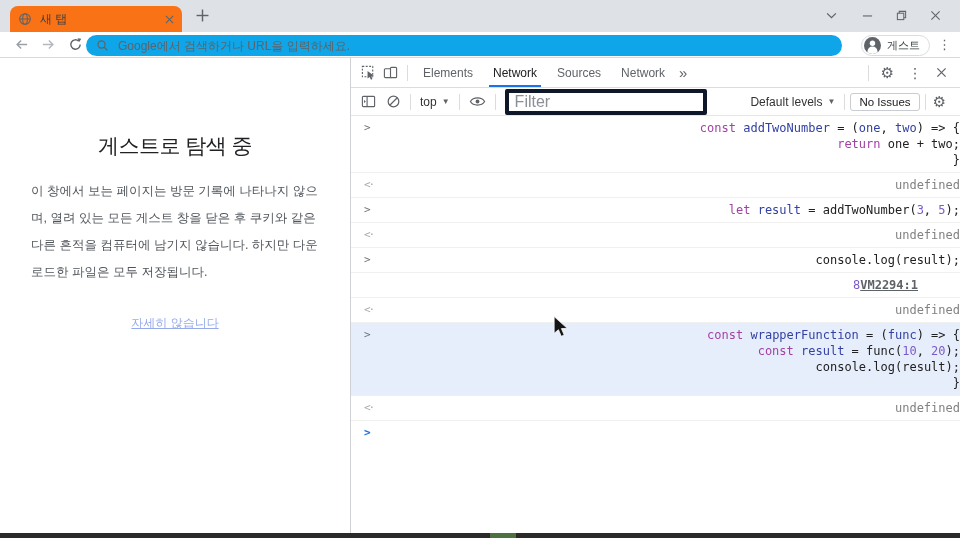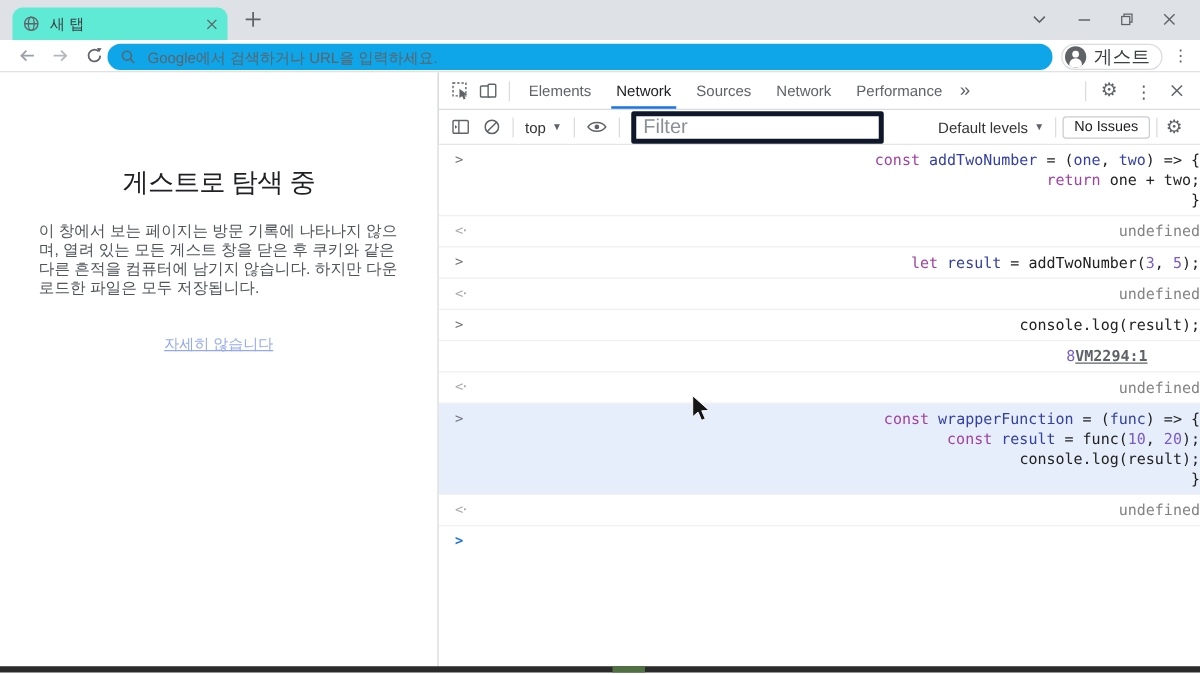--- a/index.html
+++ b/index.html
@@ -1,43 +1,43 @@
 <!DOCTYPE html>
 <html style="--accent: #1a73e8; --kw: #a142a3; --id: #3341a2; --num: #7a5bc7; --plain: #212121; --hlbg: #e7eefb; --linklight: #96aaeb;"><head>
 <meta charset="utf-8">
 <style>
   html,body{margin:0;padding:0;background:#fff;}
   #app{position:relative;width:960px;height:540px;overflow:hidden;
        font-family:"Liberation Sans",sans-serif;color:#202124;background:#fff;}
 
   
   .tabstrip{position:absolute;left:0;top:0;width:960px;height:32px;background:#dee1e6;}
-  .tab{position:absolute;left:10px;top:6px;width:172px;height:26px;background:#5eead4;
+  .tab{position:absolute;left:10px;top:6px;width:172px;height:26px;background:#f97316;
        border-radius:8px 8px 0 0;display:flex;align-items:center;padding:0 8px;box-sizing:border-box;}
   .tab .title{font-size:12px;color:#3c4043;margin-left:8px;flex:1;white-space:nowrap;overflow:hidden;}
   .iconbtn{display:inline-flex;align-items:center;justify-content:center;background:none;border:none;padding:0;cursor:default;}
   .winctl{position:absolute;top:0;height:30px;width:34px;display:flex;align-items:center;justify-content:center;}
 
   
   .navbar{position:absolute;left:0;top:32px;width:960px;height:26px;background:#fff;
           border-bottom:1px solid #d7d9dc;display:flex;align-items:center;box-sizing:border-box;}
   .omnibox{position:absolute;left:86px;top:3px;width:756px;height:21px;background:#0ea5e9;border-radius:11px;
            display:flex;align-items:center;padding:0 10px;box-sizing:border-box;}
   .omnibox input{border:none;background:transparent;outline:none;flex:1;font-size:12px;color:#202124;
                  font-family:"Liberation Sans",sans-serif;margin-left:7px;}
   .omnibox input::placeholder{color:#5f6368;}
   .profile{position:absolute;right:30px;top:3px;height:21px;border:1px solid #dadce0;border-radius:11px;
            display:flex;align-items:center;padding:1px 9px 1px 2px;box-sizing:border-box;background:#fff;}
   .avatar{width:17px;height:17px;border-radius:50%;background:#5f6368;overflow:hidden;display:inline-flex;}
-  .profile .plabel{font-size:15px;color:#3c4043;margin-left:6px;}
+  .profile .plabel{font-size:11px;color:#3c4043;margin-left:6px;}
 
   
   .page{position:absolute;left:0;top:58px;width:350px;height:476px;background:#fff;box-sizing:border-box;}
   .page h1{font-size:21px;font-weight:500;color:#202124;text-align:center;margin:74px 0 0 0;letter-spacing:-0.5px;}
-  .page p{width:288px;margin:18px auto 0 auto;font-size:12.5px;line-height:15px;color:#50555a;text-align:left;}
+  .page p{width:288px;margin:18px auto 0 auto;font-size:12.5px;line-height:27px;color:#50555a;text-align:left;}
   .page a{display:block;text-align:center;margin-top:29px;font-size:12px;color:var(--linklight);text-decoration:underline;}
 
   
   .devtools{position:absolute;left:350px;top:58px;width:610px;height:476px;background:#fff;
             border-left:1px solid #cfd1d4;box-sizing:border-box;}
   .dt-tabs{height:30px;border-bottom:1px solid #dadce0;display:flex;align-items:center;padding:0 6px;box-sizing:border-box;}
   .dt-tab{font-size:12px;color:#5f6368;padding:0 10px;height:29px;display:flex;align-items:center;position:relative;white-space:nowrap;}
   .dt-tab.active{color:#202124;}
   .dt-tab.active::after{content:"";position:absolute;left:6px;right:6px;bottom:0;height:2px;background:var(--accent);}
   .vdiv{width:1px;height:16px;background:#dadce0;margin:0 5px;flex:none;}
@@ -207,21 +207,20 @@
               <rect x="1.5" y="4" width="8" height="9.5" rx="1"></rect>
               <rect x="8" y="2.5" width="6.5" height="11" rx="1" fill="#fff"></rect>
             </g>
           </svg>
       </span>
       <span class="vdiv"></span>
       <span class="dt-tab">Elements</span>
       <span class="dt-tab active">Network</span>
       <span class="dt-tab">Sources</span>
       <span class="dt-tab">Network</span>
-      <span class="dt-tab">Performance</span>
       <span class="glyph" style="font-size:15px;padding:0 4px;">»</span>
       <span style="flex:1"></span>
       <span class="vdiv"></span>
       <span class="glyph" style="font-size:15px;padding:0 7px;">⚙</span>
       <span class="glyph" style="padding:0 7px;">⋮</span>
       <span class="iconbtn" style="padding:0 7px;">
         <svg class="ic" width="11" height="11" viewBox="0 0 12 12">
             <g stroke="#5f6368" stroke-width="1.3">
               <line x1="1.5" y1="1.5" x2="10.5" y2="10.5"></line>
               <line x1="10.5" y1="1.5" x2="1.5" y2="10.5"></line>

